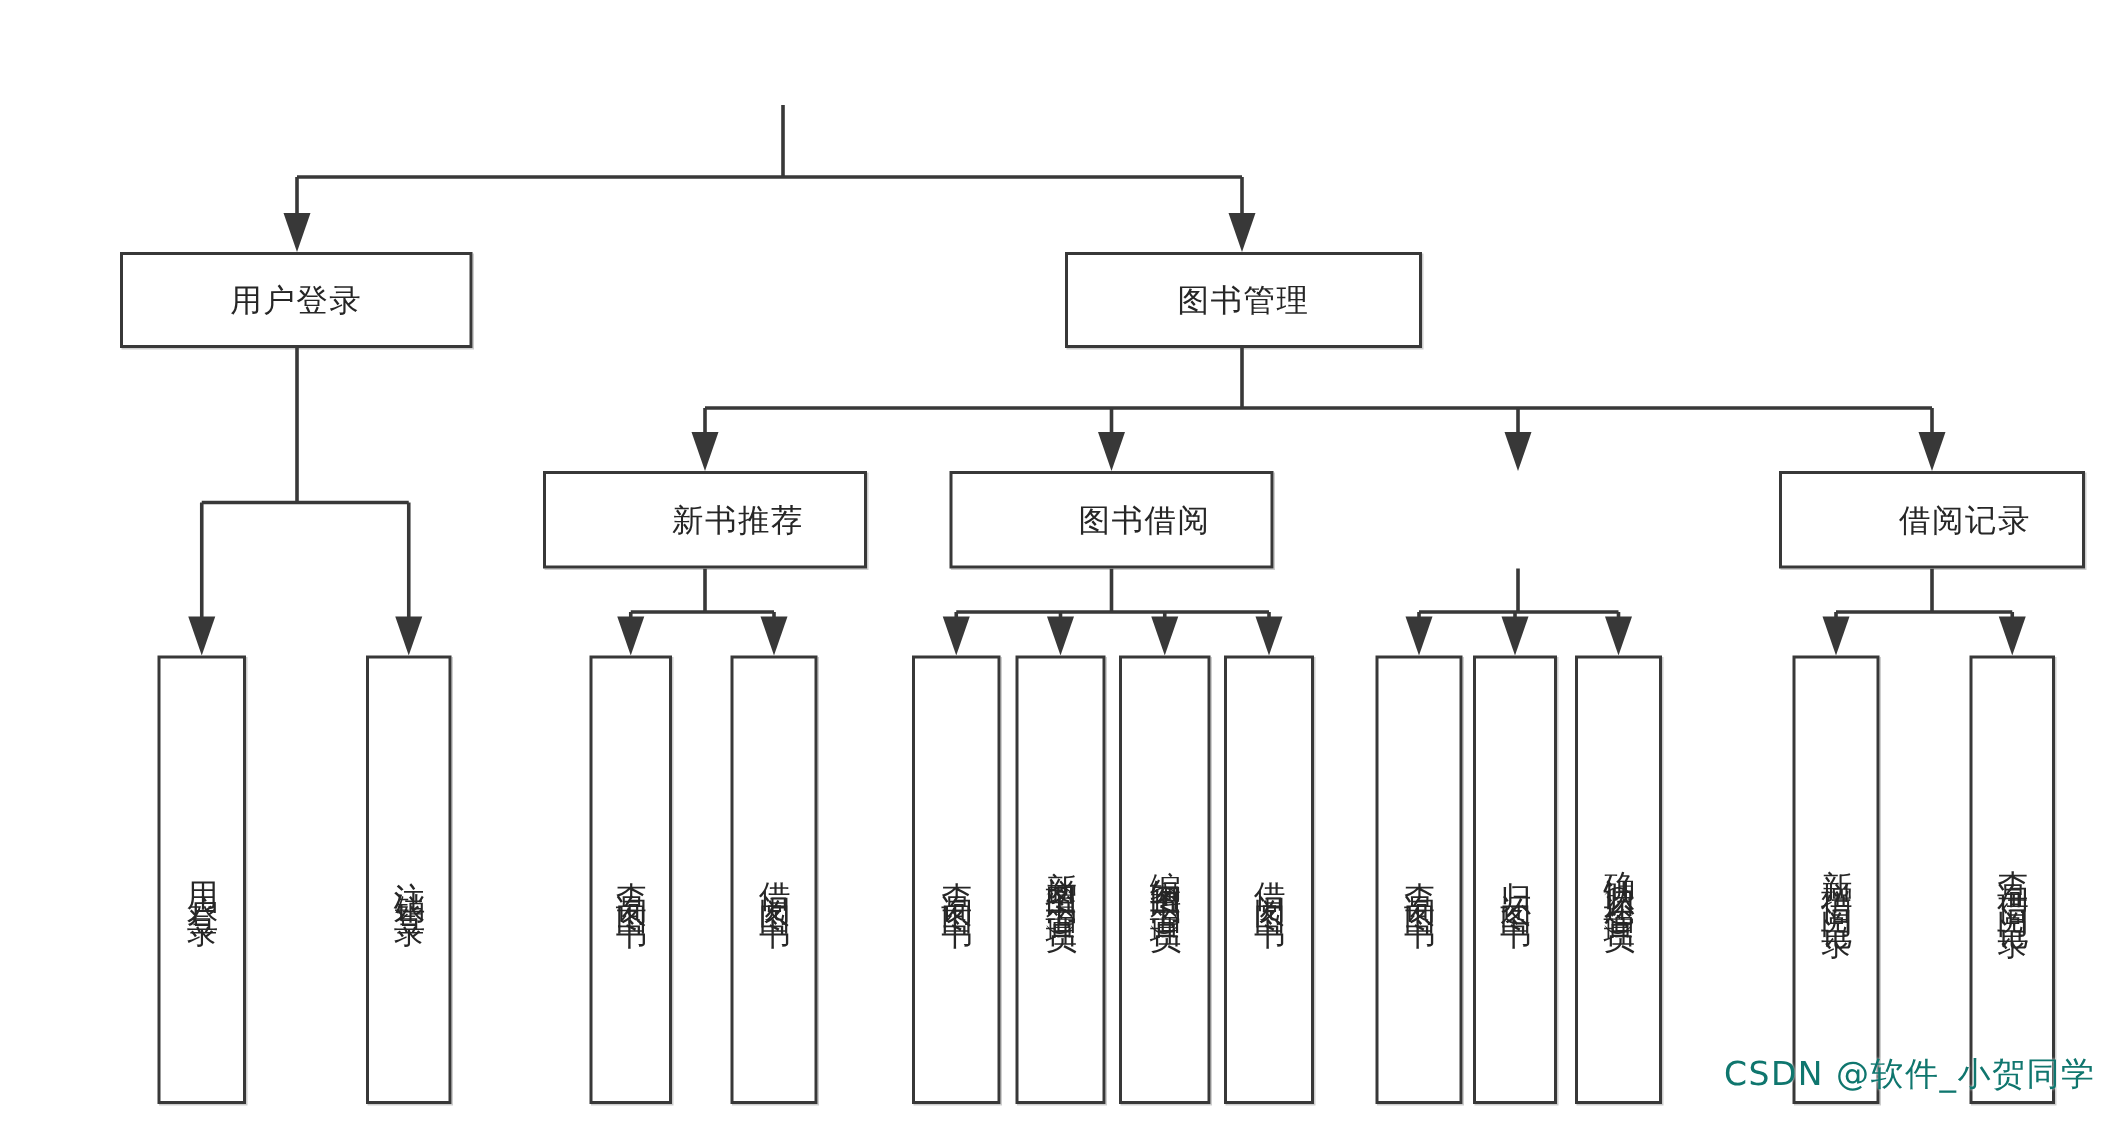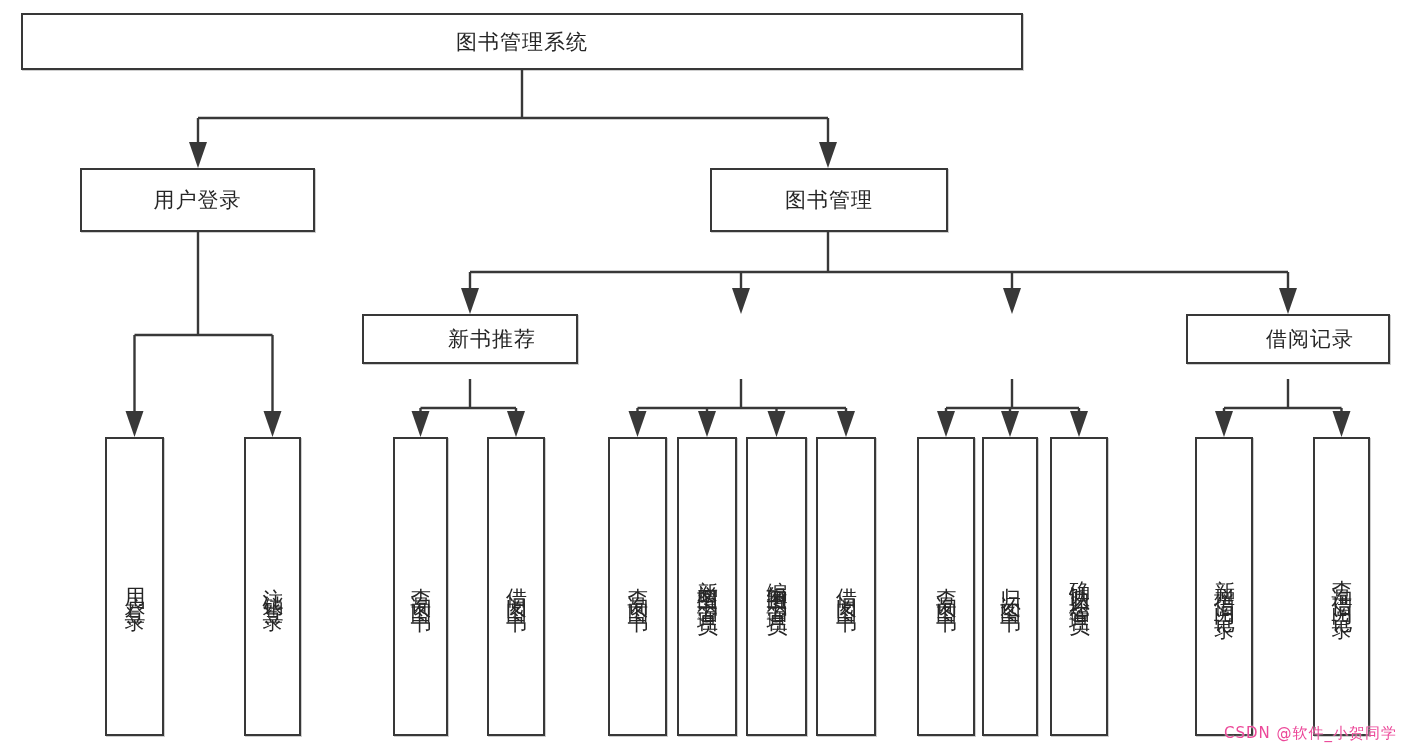--- a/index.html
+++ b/index.html
@@ -18,36 +18,36 @@
     position:absolute;
     border:2.5px solid #383838;
     background:#ffffff;
     color:#262626;
     display:flex;align-items:center;justify-content:center;
     font-size:21px;
     letter-spacing:1px;
     box-shadow:1px 1px 0 rgba(60,60,60,0.25);
   }
   .lvl2{top:168px;height:64px;}
-  .lvl3{top:314px;height:50px;padding-left:44px;}
+  .lvl3{top:314px;height:65px;padding-left:44px;}
   .leaf{top:437px;height:299px;}
   .leaf .v{
     writing-mode:vertical-rl;
     text-orientation:mixed;
     letter-spacing:8px;
     font-size:21px;
     line-height:1;
     white-space:nowrap;
   }
   .leaf.long .v{letter-spacing:5px;}
   .watermark{
     position:absolute;
-    right:8px;bottom:4px;
-    font-size:15px;
-    color:#ec4899;
+    right:8px;bottom:16px;
+    font-size:22px;
+    color:#0f766e;
     text-shadow:0 0 2px #ffffff;
     letter-spacing:1px;
     white-space:nowrap;
   }
 </style>
 </head>
 <body>
 
 <div class="canvas">
 
@@ -84,26 +84,26 @@
       <polygon points="767.5,411 785.5,411 776.5,437"></polygon>
       <polygon points="837,411 855,411 846,437"></polygon>
       <polygon points="937,411 955,411 946,437"></polygon>
       <polygon points="1001,411 1019,411 1010,437"></polygon>
       <polygon points="1070,411 1088,411 1079,437"></polygon>
       <polygon points="1215,411 1233,411 1224,437"></polygon>
       <polygon points="1332.5,411 1350.5,411 1341.5,437"></polygon>
     </g>
   </svg>
 
-  <div class="node" style="left:21px;top:13px;width:1002px;height:57px">图书管理系统</div>
 
   <div class="node lvl2" style="left:80px;width:235px">用户登录</div>
   <div class="node lvl2" style="left:710px;width:238px">图书管理</div>
 
   <div class="node lvl3" style="left:362px;width:216px">新书推荐</div>
+  <div class="node lvl3" style="left:633px;width:216px">图书借阅</div>
   <div class="node lvl3" style="left:1186px;width:204px">借阅记录</div>
 
   <div class="node leaf" style="left:105px;width:59px">
     <span class="v">用户登录</span>
   </div>
   <div class="node leaf" style="left:244px;width:57px">
     <span class="v">注销登录</span>
   </div>
 
   <div class="node leaf" style="left:393px;width:55px">

